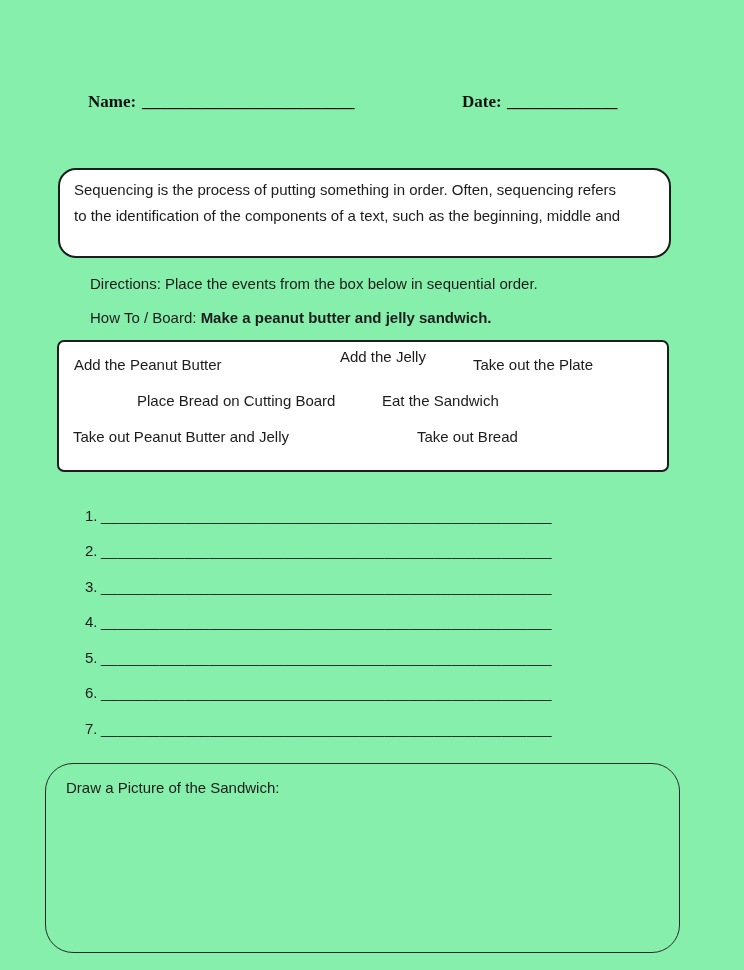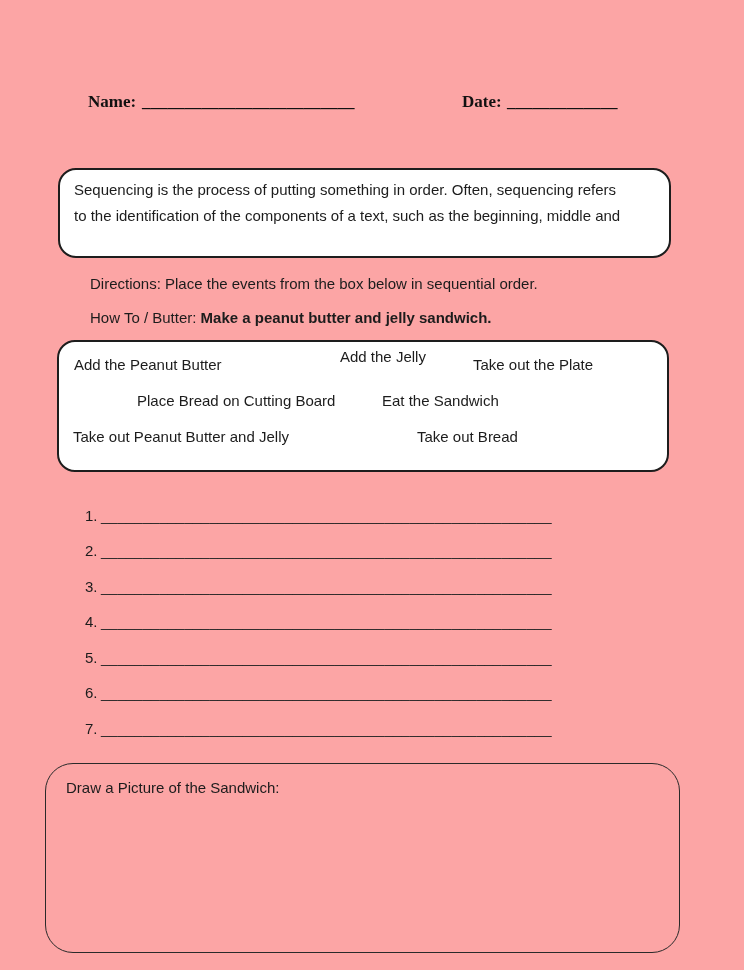--- a/index.html
+++ b/index.html
@@ -1,19 +1,19 @@
 <!DOCTYPE html>
 <html><head>
 <meta charset="utf-8">
 <style>
   html,body{margin:0;padding:0;background:#fff;}
   .page{
     position:relative;
     width:744px;height:970px;
-    background:#fca5a5;
+    background:#86efac;
     font-family:"Liberation Sans", sans-serif;
     color:#1c1c1c;
     overflow:hidden;
   }
   .abs{position:absolute;}
 
   
   .hdr{font-family:"Liberation Serif", serif;font-weight:bold;font-size:17px;color:#111;}
   .hdr-blank{letter-spacing:0;white-space:pre;}
 
@@ -23,21 +23,21 @@
   
   .rbox{border:2px solid #1d1d1d;border-radius:18px;background:#fff;box-sizing:border-box;}
   .intro-box{left:58px;top:168px;width:613px;height:90px;padding:7px 14px 0 14px;}
   .intro-box .ln{font-size:15px;line-height:26px;white-space:nowrap;}
 
   .plain{font-size:15px;}
   .directions{left:90px;top:275px;}
   .topic{left:90px;top:309px;}
   .topic b{font-weight:bold;}
 
-  .events-box{left:57px;top:340px;width:612px;height:132px;border-radius:18px;}
+  .events-box{left:57px;top:340px;width:612px;height:132px;border-radius:7px;}
   .events-box span{position:absolute;font-size:15px;white-space:nowrap;}
   .e-r1c1{left:15px;top:14px;}
   .e-r1c2{left:271px;top:6px;margin-left:10px;}
   .e-r1c3{left:414px;top:14px;}
   .e-r2c1{left:78px;top:50px;}
   .e-r2c2{left:323px;top:50px;text-align:center;}
   .e-r3c1{left:14px;top:86px;}
   .e-r3c2{left:358px;top:86px;}
 
   
@@ -60,21 +60,21 @@
   <span class="abs hdr hdr-blank" style="left:507px;top:92px;">_____________</span>
 
 
   <div class="abs rbox intro-box">
     <div class="ln">Sequencing is the process of putting something in order. Often, sequencing refers</div>
     <div class="ln">to the identification of the components of a text, such as the beginning, middle and</div>
   </div>
 
   <div class="abs plain directions">Directions: Place the events from the box below in sequential order.</div>
 
-  <div class="abs plain topic"><span>How To / Butter: </span><b>Make a peanut butter and jelly sandwich.</b></div>
+  <div class="abs plain topic"><span>How To / Board: </span><b>Make a peanut butter and jelly sandwich.</b></div>
 
   <div class="abs rbox events-box">
     <span class="e-r1c1">Add the Peanut Butter</span>
     <span class="e-r1c2">Add the Jelly</span>
     <span class="e-r1c3">Take out the Plate</span>
     <span class="e-r2c1">Place Bread on Cutting Board</span>
     <span class="e-r2c2">Eat the Sandwich</span>
     <span class="e-r3c1">Take out Peanut Butter and Jelly</span>
     <span class="e-r3c2">Take out Bread</span>
   </div>

